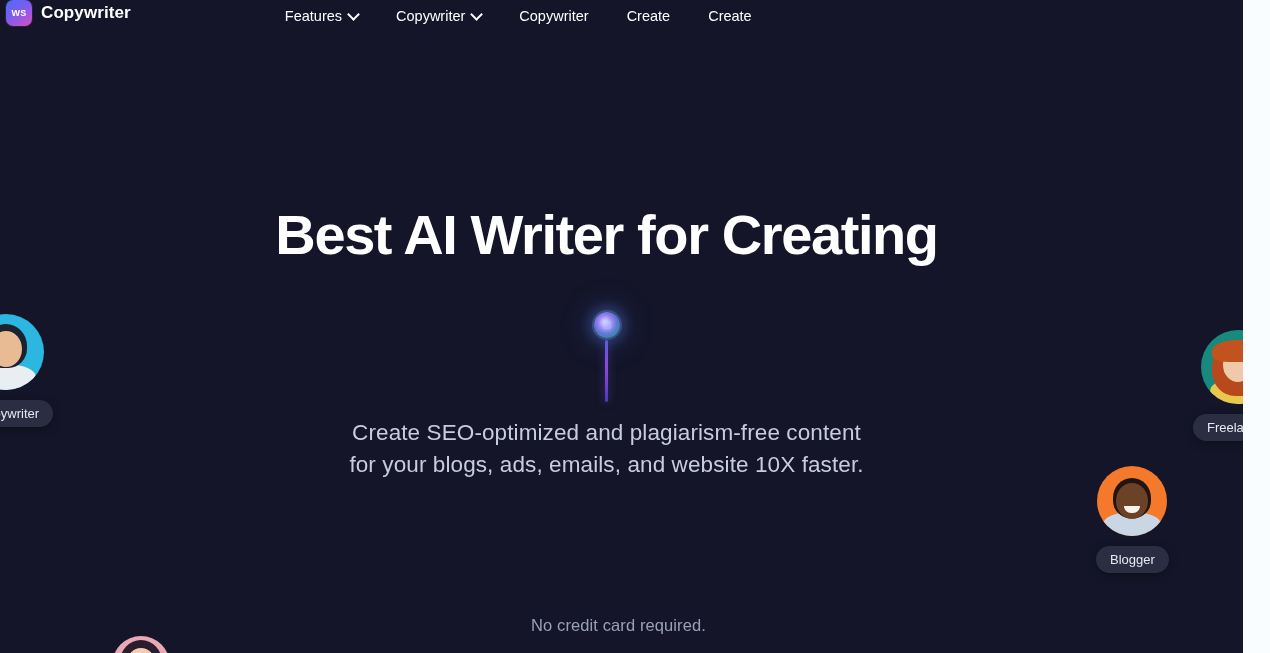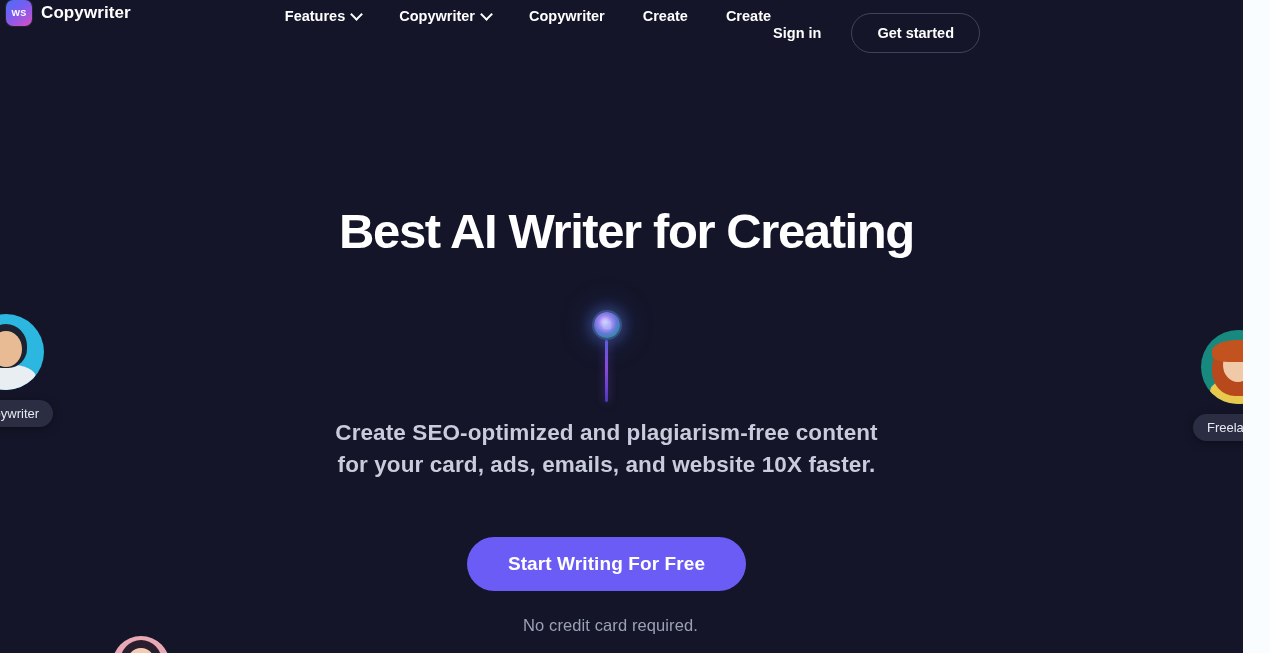--- a/index.html
+++ b/index.html
@@ -78,21 +78,21 @@
     align-items: center;
     margin-left: 95px;
     gap: 0px;
   }
   .nav-link {
     display: flex;
     align-items: center;
     gap: 7px;
     padding: 8px 19px;
     font-size: 14.5px;
-    font-weight: 700;
+    font-weight: 400;
     color: #ffffff;
     white-space: nowrap;
     cursor: pointer;
   }
   .chev {
     display: inline-block;
     width: 9px; height: 9px;
     position: relative;
     top: -2px;
   }
@@ -143,27 +143,26 @@
     width: 1243px;
     height: 653px;
   }
 
   #headline {
     position: absolute;
     top: 205px;
     left: 0;
     width: 1213px;
     text-align: center;
-    font-size: 49px;
+    font-size: 56px;
     line-height: 1.07;
     font-weight: 700;
     color: #ffffff;
     letter-spacing: -1.4px;
     white-space: nowrap;
-    margin-left: 20px;
   }
 
   
   #caret-wrap {
     position: absolute;
     top: 312px;
     left: 0;
     width: 1213px;
     display: flex;
     flex-direction: column;
@@ -200,21 +199,21 @@
   }
 
   #subhead {
     position: absolute;
     top: 417px;
     left: 0;
     width: 1213px;
     text-align: center;
     font-size: 22.5px;
     line-height: 1.42;
-    font-weight: 700;
+    font-weight: 400;
     color: #c9ccda;
     letter-spacing: .1px;
   }
   #subhead .l2 { display: block; }
 
   #cta-wrap {
     position: absolute;
     top: 537px;
     left: 0;
     width: 1213px;
@@ -231,21 +230,21 @@
     border-radius: 100px;
     padding: 16px 41px;
     cursor: pointer;
     letter-spacing: .1px;
     white-space: nowrap;
   }
 
   #no-card {
     position: absolute;
     top: 616px;
-    left: 4px;
+    left: 12px;
     width: 1213px;
     text-align: center;
     font-size: 16.5px;
     color: #9aa0b5;
     letter-spacing: .1px;
   }
 
   
   .persona {
     position: absolute;
@@ -379,59 +378,63 @@
           <span>Copywriter</span>
         </div>
         <div class="nav-link">
           <span>Create</span>
         </div>
         <div class="nav-link">
           <span>Create</span>
         </div>
       </div>
 
-      <div id="nav-right">
-        <div id="signin">Sign in</div>
-        <button id="get-started">Get started</button>
-      </div>
 
     </nav>
 
     <section id="hero">
 
       <h1 id="headline">Best AI Writer for Creating</h1>
 
       <div id="caret-wrap">
         <div id="orb"></div>
         <div id="caret-line"></div>
       </div>
 
       <p id="subhead">
         <span class="l1">Create SEO-optimized and plagiarism-free content</span>
-        <span class="l2">for your card, ads, emails, and website 10X faster.</span>
+        <span class="l2">for your blogs, ads, emails, and website 10X faster.</span>
       </p>
 
-      <div id="cta-wrap">
-        <button id="cta">Start Writing For Free</button>
-      </div>
 
       <div id="no-card">No credit card required.</div>
 
       <div class="persona" id="persona-freelancer">
         <div class="persona-photo">
           <div class="face">
             <div class="body"></div>
             <div class="hair"></div>
             <div class="head"></div>
             <div class="fringe"></div>
           </div>
         </div>
         <div class="persona-label">Freelancer</div>
       </div>
 
+      <div class="persona" id="persona-blogger">
+        <div class="persona-photo">
+          <div class="face">
+            <div class="body"></div>
+            <div class="hair"></div>
+            <div class="head"></div>
+            <div class="smile"></div>
+          </div>
+        </div>
+        <div class="persona-label">Blogger</div>
+      </div>
 
       <div class="persona" id="persona-copywriter">
         <div class="persona-photo">
           <div class="face">
             <div class="body"></div>
             <div class="hair"></div>
             <div class="head"></div>
           </div>
         </div>
         <div class="persona-label">Copywriter</div>

